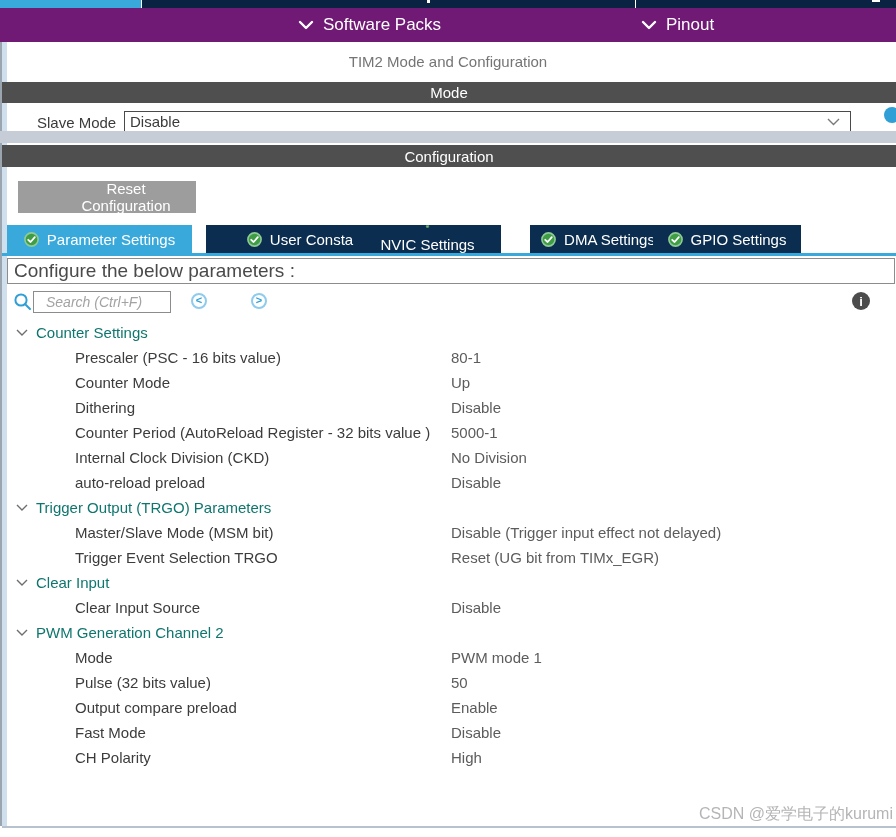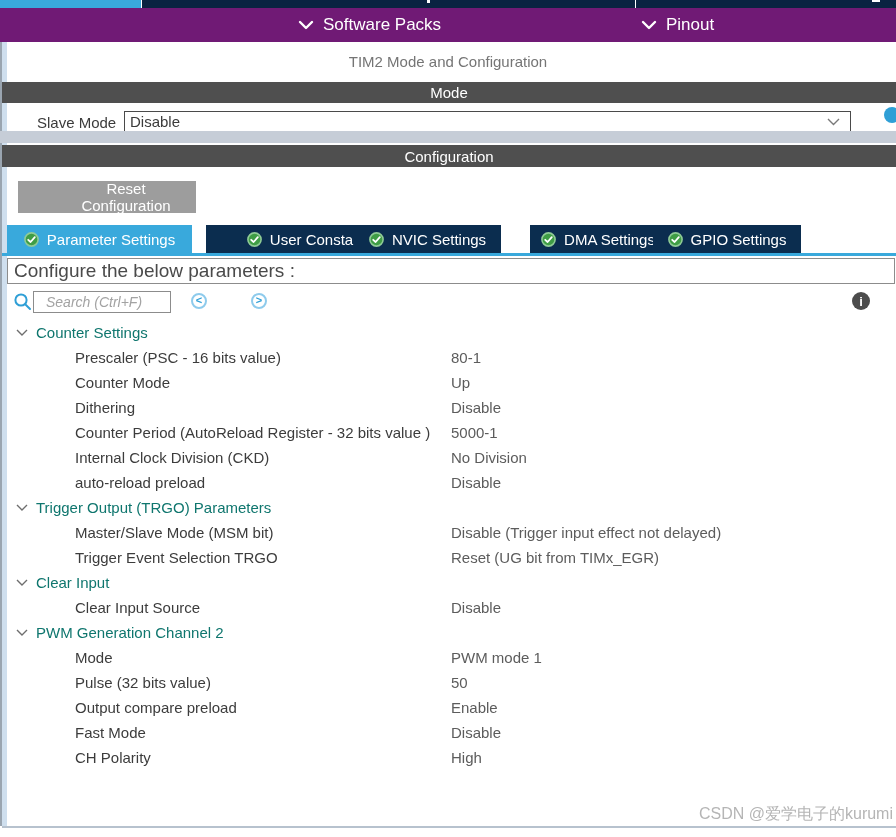--- a/index.html
+++ b/index.html
@@ -121,21 +121,21 @@
   </svg>
   <span>Parameter Settings</span>
 </div>
 <div class="abs tab inactive" style="left:206px;width:128px;padding-left:40px;">
   <svg width="15" height="15" viewBox="0 0 15 15">
     <circle cx="7.5" cy="7.5" r="6.6" fill="#3f9d45" stroke="#8fcb96" stroke-width="1.6"></circle>
     <polyline points="4.2,7.8 6.6,10 10.8,5.2" fill="none" stroke="#ffffff" stroke-width="1.8" stroke-linecap="round" stroke-linejoin="round"></polyline>
   </svg>
   <span>User Constants</span>
 </div>
-<div class="abs tab inactive" style="left:354px;width:147px;">
+<div class="abs tab inactive" style="left:354px;width:147px;flex-direction:column;">
   <svg width="15" height="15" viewBox="0 0 15 15">
     <circle cx="7.5" cy="7.5" r="6.6" fill="#3f9d45" stroke="#8fcb96" stroke-width="1.6"></circle>
     <polyline points="4.2,7.8 6.6,10 10.8,5.2" fill="none" stroke="#ffffff" stroke-width="1.8" stroke-linecap="round" stroke-linejoin="round"></polyline>
   </svg>
   <span>NVIC Settings</span>
 </div>
 <div class="abs tab inactive" style="left:530px;width:136px;">
   <svg width="15" height="15" viewBox="0 0 15 15">
     <circle cx="7.5" cy="7.5" r="6.6" fill="#3f9d45" stroke="#8fcb96" stroke-width="1.6"></circle>
     <polyline points="4.2,7.8 6.6,10 10.8,5.2" fill="none" stroke="#ffffff" stroke-width="1.8" stroke-linecap="round" stroke-linejoin="round"></polyline>

